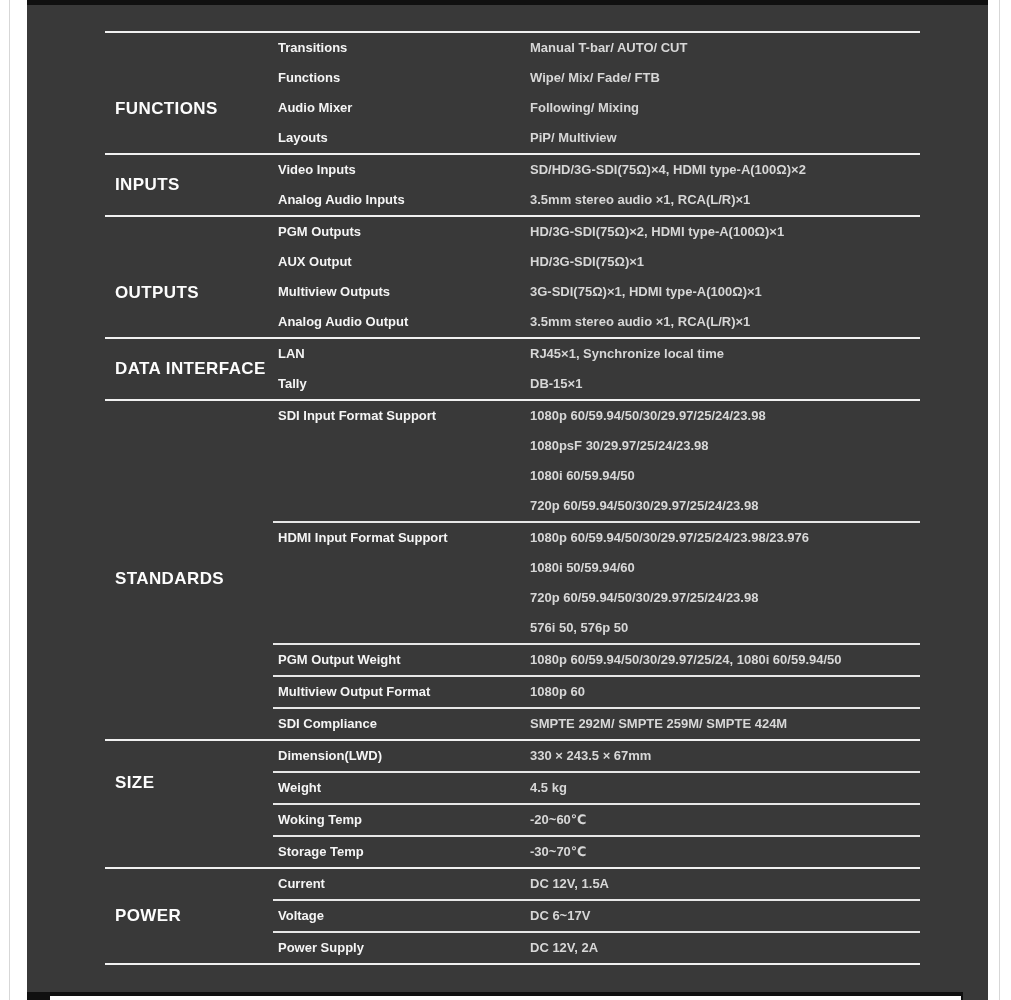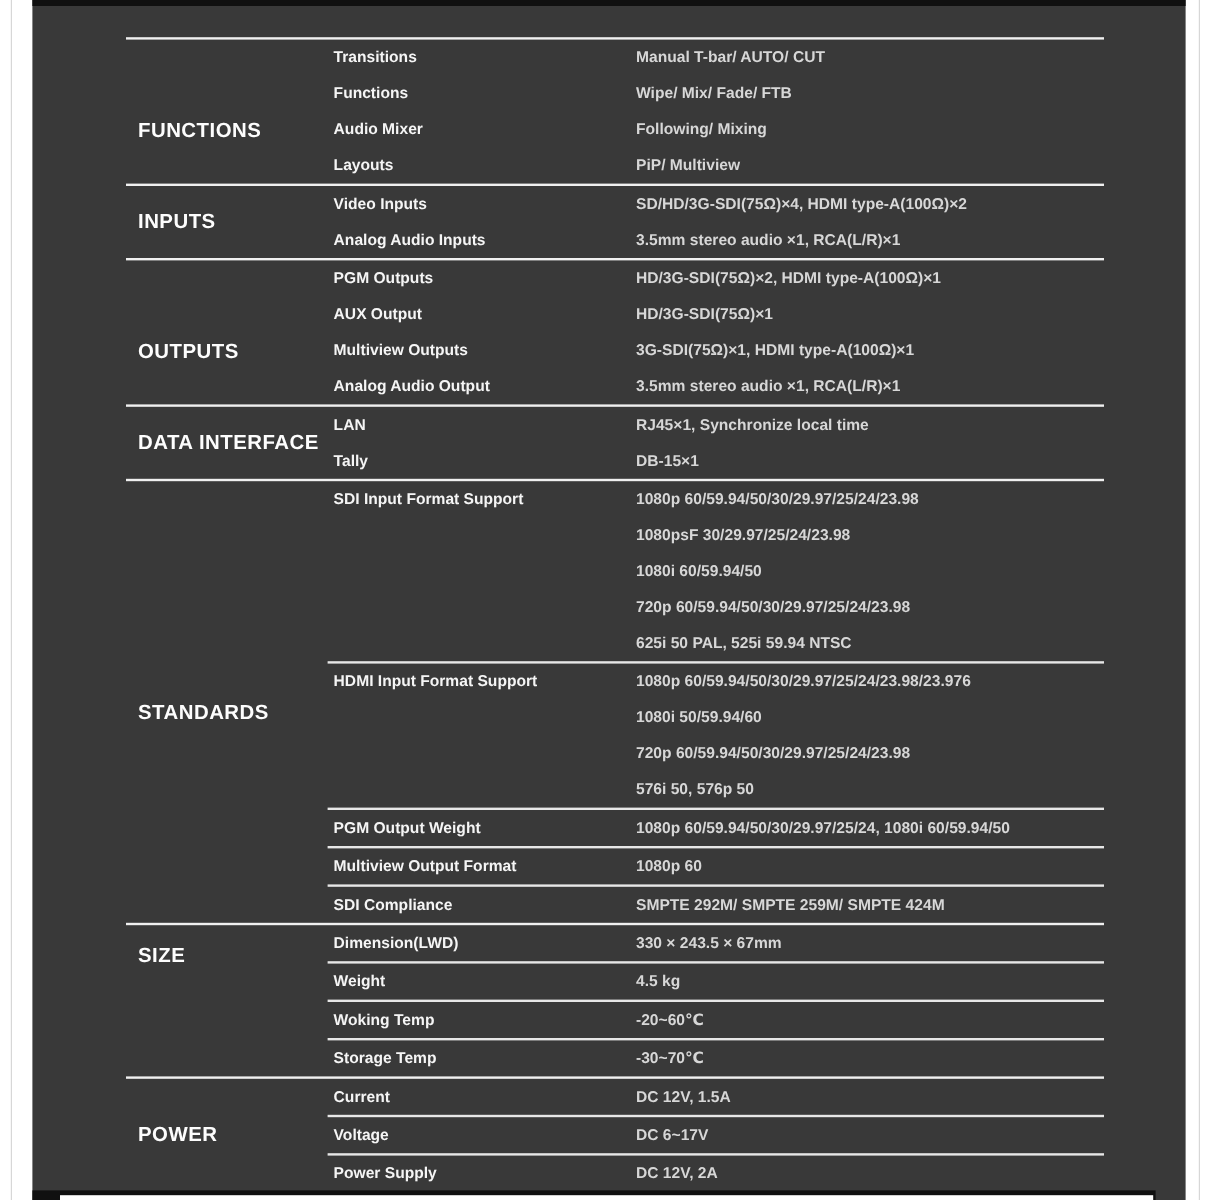--- a/index.html
+++ b/index.html
@@ -80,21 +80,21 @@
     font-weight: bold;
     line-height: 30px;
     height: 30px;
     white-space: nowrap;
   }
   
   .sec-0 .category-text { transform: translateY(16px); }
   .sec-2 .category-text { transform: translateY(16px); }
   .sec-4 .category-text { transform: translateY(9px); }
   .sec-5 .category { align-items: flex-start; }
-  .sec-5 .category-text { padding-top: 16px; }
+  .sec-5 .category-text { padding-top: 32px; }
 </style>
 </head>
 <body>
 
 <div class="page">
   <div class="edge-line left"></div>
   <div class="edge-line right"></div>
 
   <div class="panel">
     <div class="top-bar"></div>
@@ -210,21 +210,20 @@
             <div class="category-text">STANDARDS</div>
           </div>
           <div class="rows">
             <div class="row">
               <div class="attr">SDI Input Format Support</div>
               <div class="vals">
                 <div class="val">1080p 60/59.94/50/30/29.97/25/24/23.98</div>
                 <div class="val">1080psF 30/29.97/25/24/23.98</div>
                 <div class="val">1080i 60/59.94/50</div>
                 <div class="val">720p 60/59.94/50/30/29.97/25/24/23.98</div>
-                <div class="val">625i 50 PAL, 525i 59.94 NTSC</div>
               </div>
             </div>
             <div class="rule sub"></div>
             <div class="row">
               <div class="attr">HDMI Input Format Support</div>
               <div class="vals">
                 <div class="val">1080p 60/59.94/50/30/29.97/25/24/23.98/23.976</div>
                 <div class="val">1080i 50/59.94/60</div>
                 <div class="val">720p 60/59.94/50/30/29.97/25/24/23.98</div>
                 <div class="val">576i 50, 576p 50</div>

